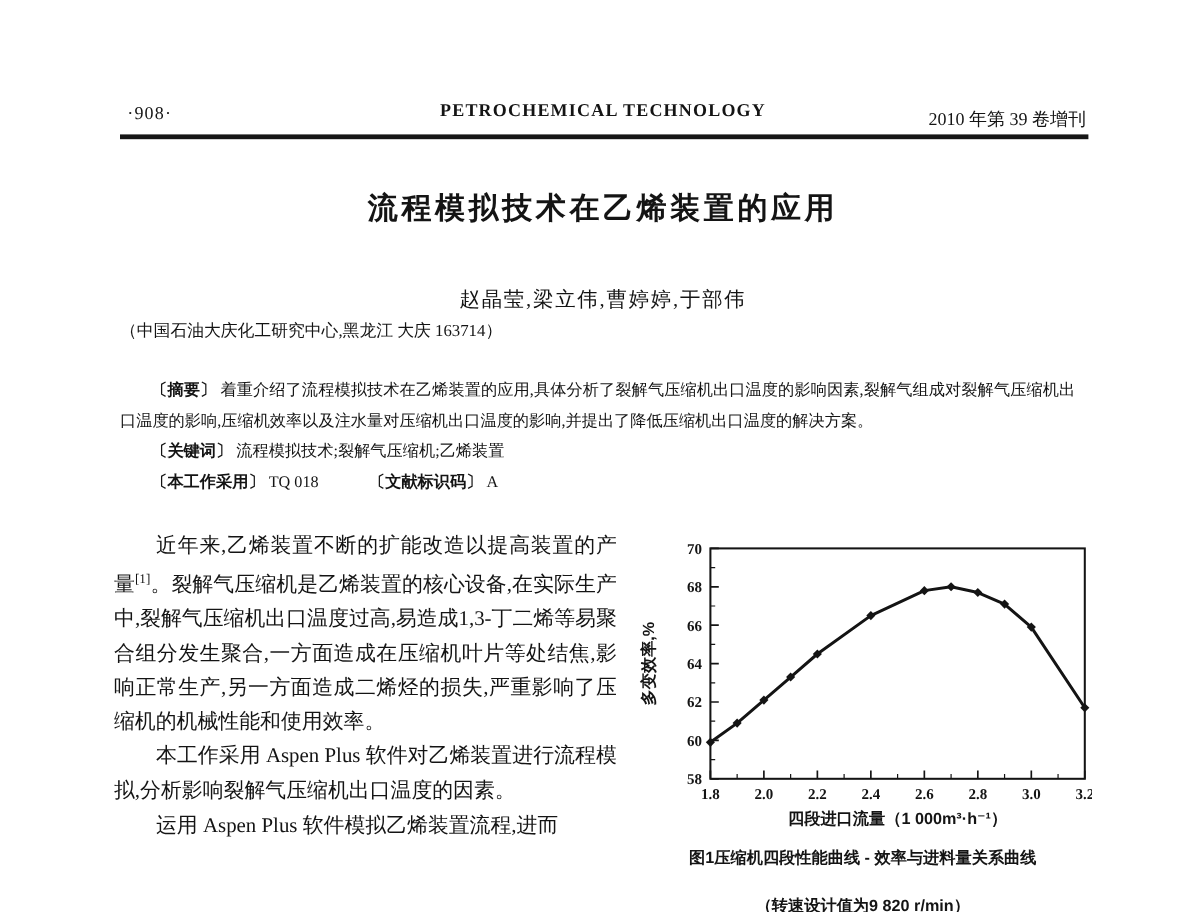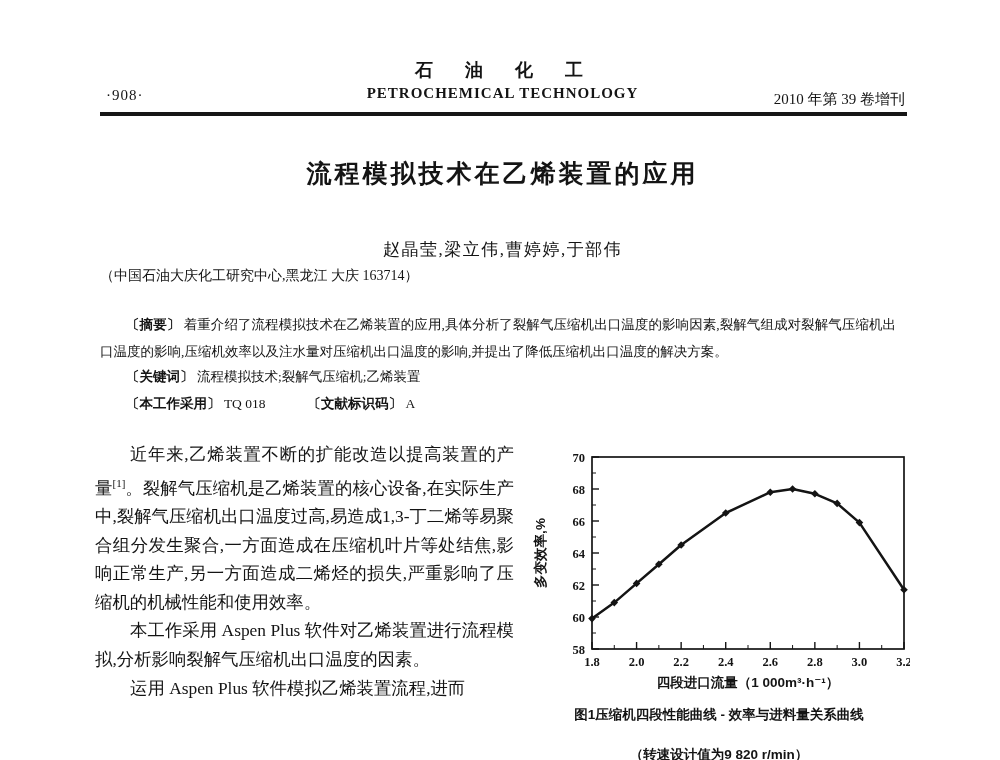--- a/index.html
+++ b/index.html
@@ -16,21 +16,21 @@
   
   .title{position:absolute;left:100px;right:95px;top:157px;text-align:center;
          font-family:"Liberation Sans","DejaVu Sans",sans-serif;font-weight:bold;
          font-size:25px;letter-spacing:3px;}
   .authors{position:absolute;left:100px;right:95px;top:238px;text-align:center;
            font-size:17px;letter-spacing:1.5px;}
   .affil{position:absolute;left:100px;right:95px;top:267px;text-align:left;font-size:14px;}
   
   .meta{position:absolute;left:100px;width:796px;top:312px;font-size:13.5px;line-height:25.5px;}
   .meta p{margin:0;text-indent:26px;text-align:justify;}
-  .lbl{font-family:Liberation Mono, monospace;font-weight:bold;margin-top:45px;}
+  .lbl{font-family:Liberation Sans, sans-serif;font-weight:bold;margin-top:45px;}
   .clc-gap{display:inline-block;width:42px;}
   
   .col-left{position:absolute;left:95px;top:440px;width:419px;font-size:17.4px;
             line-height:28.6px;text-align:justify;}
   .col-left p{margin:0;text-indent:35px;}
   .col-left sup{font-size:11px;}
   .sec-h{margin:14px 0 9px 0;font-family:"Liberation Sans","DejaVu Sans",sans-serif;
          font-weight:bold;font-size:18.5px;}
   .sec-h .sec-title{margin-left:18px;}
   .col-right{position:absolute;left:528px;top:441px;width:382px;}
@@ -42,21 +42,20 @@
   .fig-cap .cap-label{}
   .fig-sub{margin-top:22px;text-align:center;font-family:"Liberation Sans","DejaVu Sans",sans-serif;
            font-weight:bold;font-size:13.5px;}
 </style>
 </head>
 <body>
 
 <div class="page">
 
   <div class="hdr-pagenum">·908·</div>
-  <div class="hdr-cn">石　油　化　工</div>
   <div class="hdr-en">PETROCHEMICAL  TECHNOLOGY</div>
   <div class="hdr-issue">2010 年第 39 卷增刊</div>
   <div class="hdr-rule"></div>
 
   <div class="title">流程模拟技术在乙烯装置的应用</div>
   <div class="authors">赵晶莹,梁立伟,曹婷婷,于部伟</div>
   <div class="affil">（中国石油大庆化工研究中心,黑龙江 大庆 163714）</div>
 
   <div class="meta">
     <p><span class="lbl">〔摘要〕</span><span> 着重介绍了流程模拟技术在乙烯装置的应用,具体分析了裂解气压缩机出口温度的影响因素,裂解气组成对裂解气压缩机出口温度的影响,压缩机效率以及注水量对压缩机出口温度的影响,并提出了降低压缩机出口温度的解决方案。</span></p>

